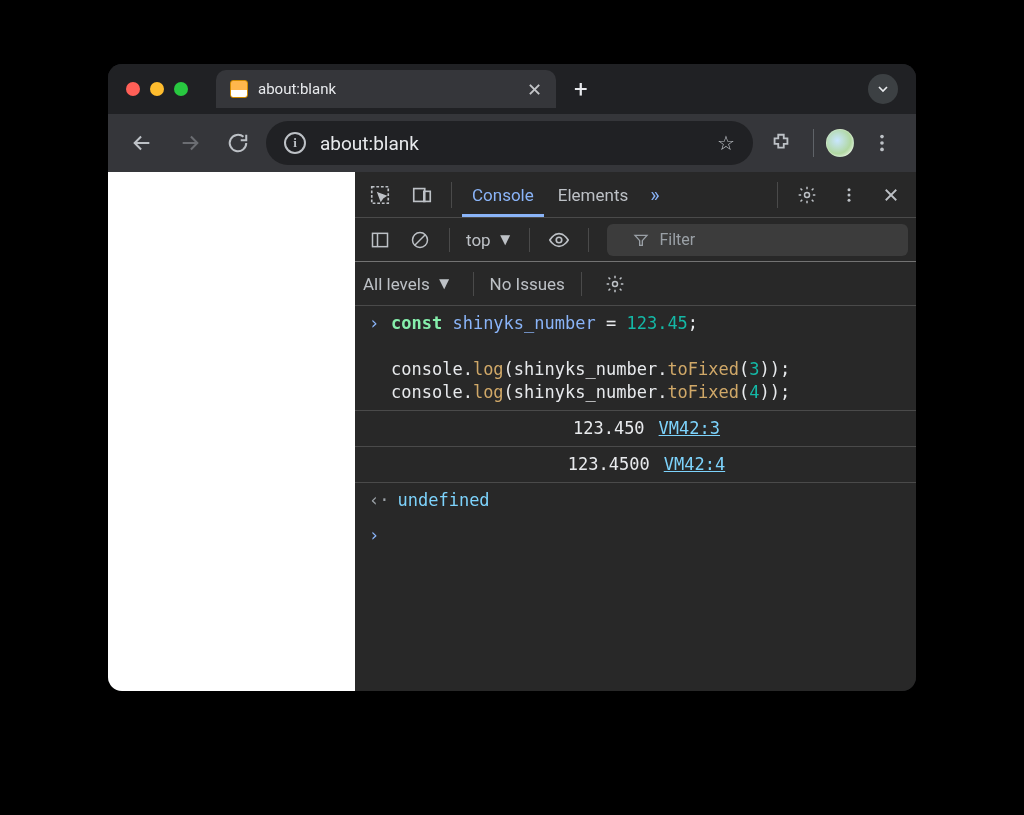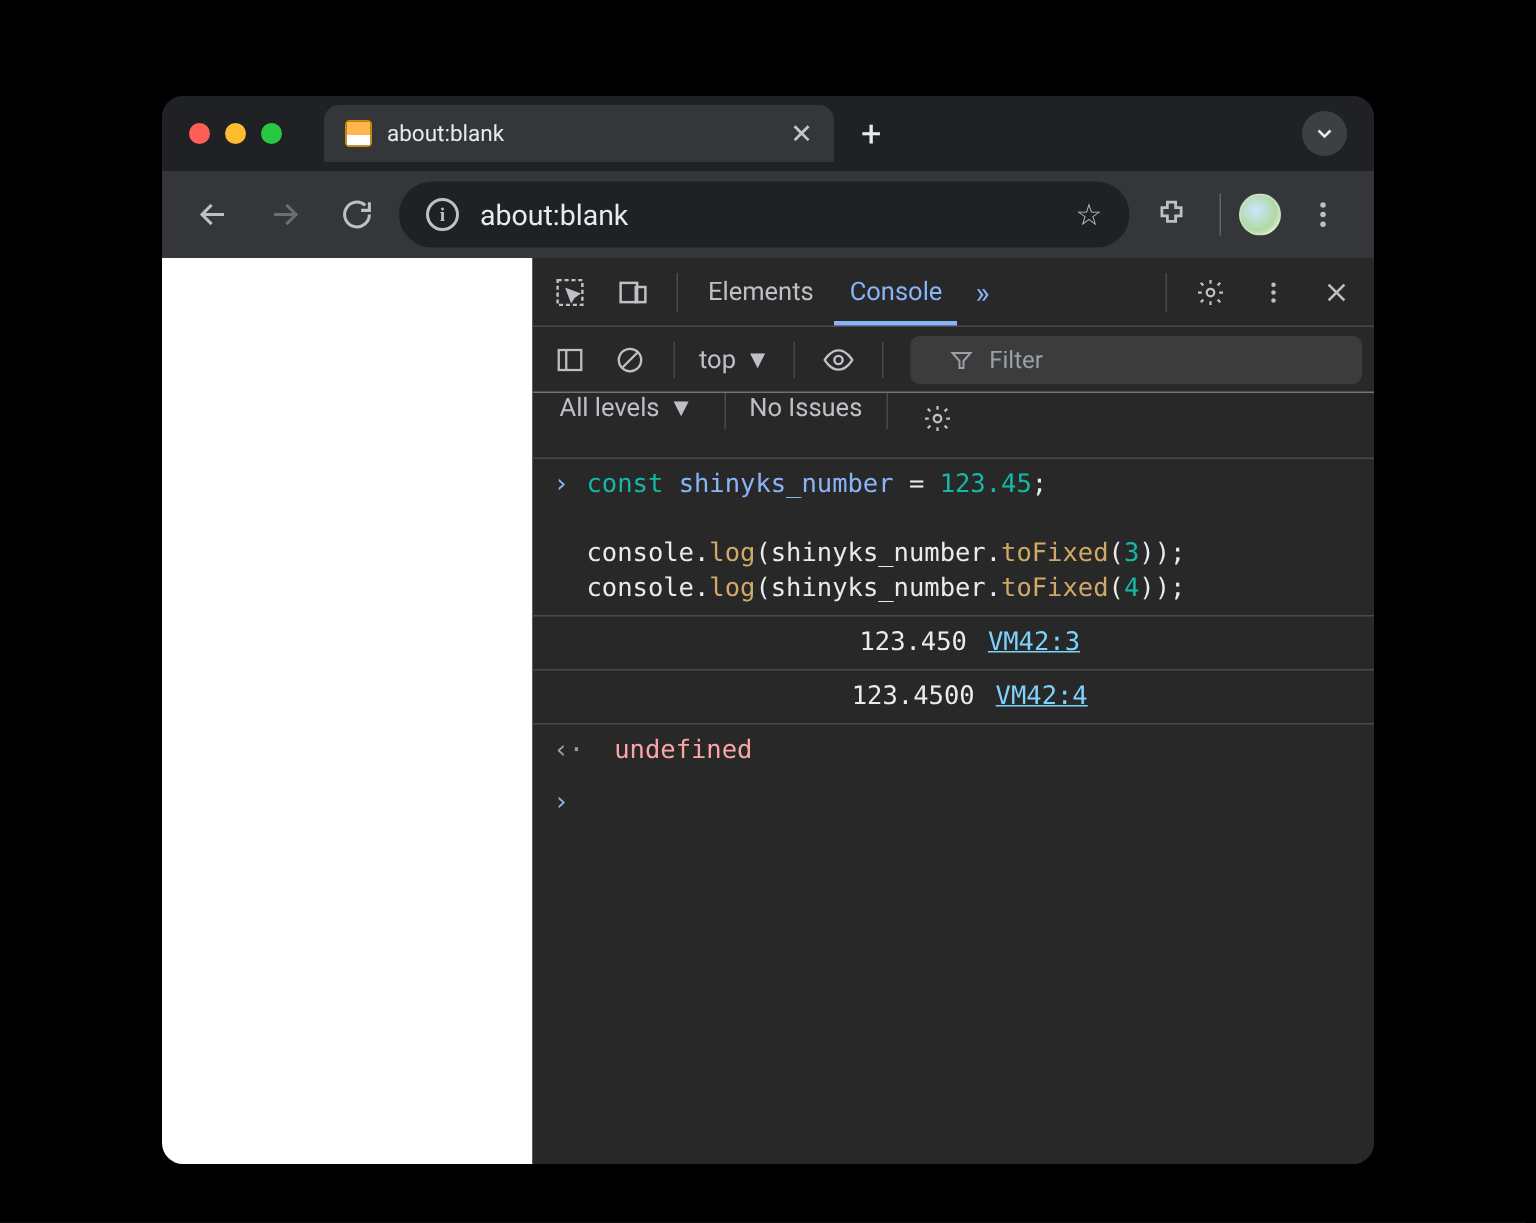--- a/index.html
+++ b/index.html
@@ -5,21 +5,21 @@
   * { box-sizing: border-box; margin: 0; padding: 0; }
   body {
     width: 1024px; height: 815px;
     background: #000;
     font-family: -apple-system, BlinkMacSystemFont, "Segoe UI", Roboto, sans-serif;
     display: flex; align-items: flex-start; justify-content: center;
     overflow: hidden;
   }
   .window {
     margin-top: 64px;
-    width: 808px; height: 712px;
+    width: 808px; height: 627px;
     background: #202124;
     border-radius: 14px;
     box-shadow: 0 30px 60px rgba(0,0,0,0.5);
     overflow: hidden;
     display: flex; flex-direction: column;
   }
   
   .tabstrip {
     height: 50px;
     background: #202124;
@@ -83,35 +83,35 @@
   .dt-tab{padding:0 10px;height:100%;display:flex;align-items:center;color:#bdc1c6;cursor:pointer;}
   .dt-tab.active{color:#8ab4f8;box-shadow:inset 0 -3px 0 #8ab4f8;}
   .dt-more{color:#8ab4f8;font-size:20px;padding:0 8px;cursor:pointer;}
   
   .ct-row{display:flex;align-items:center;height:44px;border-bottom:1px solid #737373;padding:0 8px;gap:6px;color:#bdc1c6;}
   .ct-ico{width:34px;height:34px;display:flex;align-items:center;justify-content:center;cursor:pointer;}
   .ct-sep{width:1px;height:24px;background:#4a4a4a;margin:0 6px;}
   .ct-pill{display:flex;align-items:center;gap:6px;cursor:pointer;padding:0 4px;}
   .ct-filter{flex:1;display:flex;align-items:center;gap:10px;background:#3c3c3c;height:32px;border-radius:6px;padding:0 26px;margin-left:6px;}
   .ct-filter span{color:#9aa0a6;font-size:16px;}
-  .ct-row2{display:flex;align-items:flex-start;height:44px;border-bottom:1px solid #4a4a4a;padding:0 14px;gap:10px;color:#bdc1c6;}
+  .ct-row2{display:flex;align-items:center;height:44px;border-bottom:1px solid #4a4a4a;padding:0 4px;gap:10px;color:#bdc1c6;}
   
   .console{flex:1;overflow:auto;font-family:Menlo,Consolas,monospace;font-size:17px;line-height:1.35;}
   .entry{padding:6px 14px;border-bottom:1px solid #4a4a4a;display:flex;gap:8px;}
   .entry.noborder{border-bottom:none;}
   .caret{color:#8ab4f8;flex:0 0 14px;}
   .caret.grey{color:#9aa0a6;}
   .code{flex:1;white-space:pre;}
-  .kw{color:#14b8a6;}
+  .kw{color:#86efac;font-weight:bold;}
   .ident{color:#8ab4f8;}
   .method{color:#d0a868;}
   .num{color:#14b8a6;}
   .source{color:#7dd3fc;text-decoration:underline;cursor:pointer;white-space:nowrap;}
   .row-out{display:flex;justify-content:center;align-items:center;gap:14px;}
-  .undef{color:#fca5a5;margin-left:12px;}
+  .undef{color:#7dd3fc;}
 </style>
 </head>
 <body>
 
 <div class="window">
 
   <div class="tabstrip">
     <div class="traffic">
       <div class="tl r"></div>
       <div class="tl y"></div>
@@ -183,22 +183,22 @@
               <path d="M10 10l8 3-3 2-2 3z" fill="currentColor"></path>
             </svg>
         </div>
         <div class="dt-ico">
           <svg viewBox="0 0 24 24" width="22" height="22" fill="none" stroke="currentColor" stroke-width="1.8">
               <rect x="3" y="5" width="12" height="14"></rect>
               <rect x="14" y="8" width="7" height="11"></rect>
             </svg>
         </div>
         <div class="dt-sep"></div>
+        <div class="dt-tab active">Console</div>
         <div class="dt-tab">Elements</div>
-        <div class="dt-tab active">Console</div>
         <div class="dt-more">»</div>
         <div style="flex:1"></div>
         <div class="dt-sep"></div>
         <div class="dt-ico">
           <svg viewBox="0 0 24 24" width="20" height="20" fill="none" stroke="currentColor" stroke-width="1.8">
               <circle cx="12" cy="12" r="3"></circle>
               <path d="M12 2v3M12 19v3M4.2 4.2l2.1 2.1M17.7 17.7l2.1 2.1M2 12h3M19 12h3M4.2 19.8l2.1-2.1M17.7 6.3l2.1-2.1"></path>
             </svg>
         </div>
         <div class="dt-ico">

